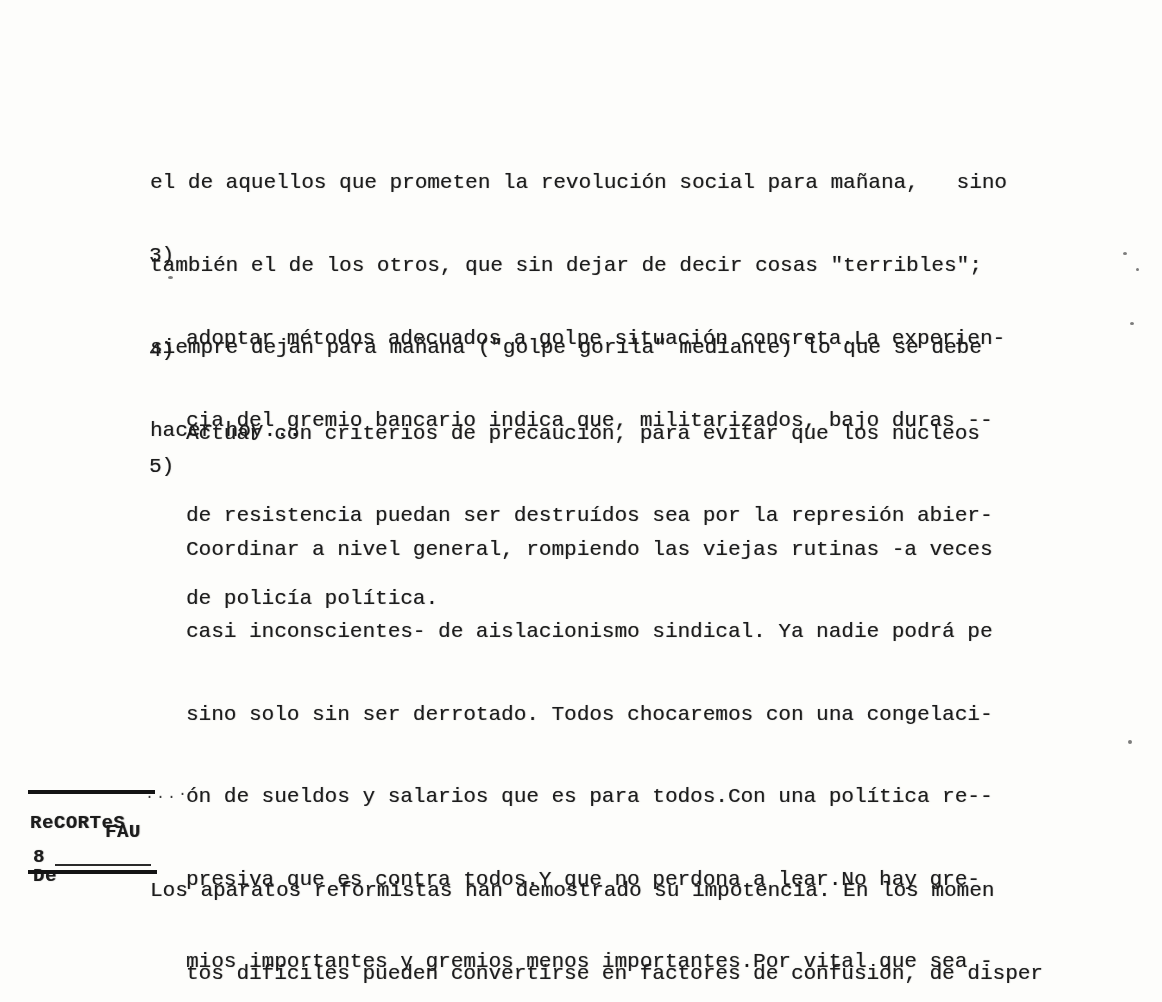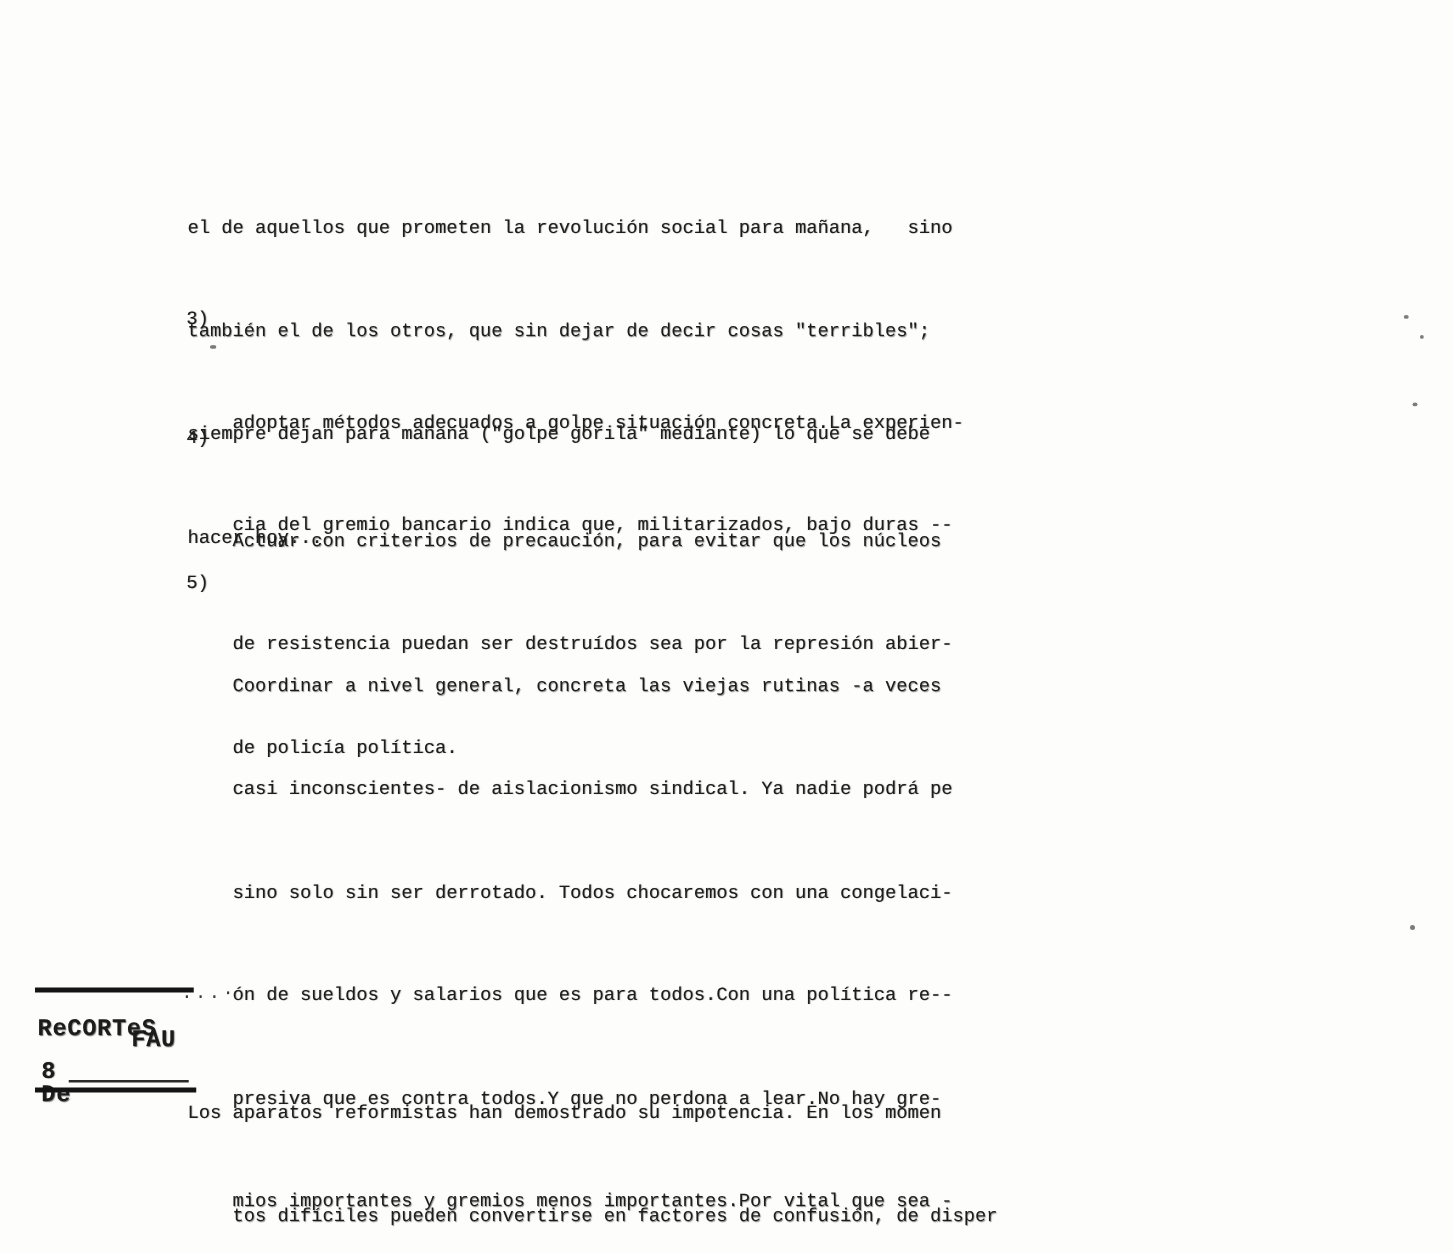--- a/index.html
+++ b/index.html
@@ -7,21 +7,21 @@
     width:1162px; height:1002px;
     background:#fdfdfb;
     position:relative;
     font-family:"Liberation Mono","DejaVu Sans Mono",monospace;
     color:#1c1c1c;
     overflow:hidden;
   }
   .page { position:absolute; inset:0; }
   .para {
     position:absolute;
-    font-size:15px;
+    font-size:21px;
     line-height:27.5px;
     white-space:pre;
     text-shadow:0.5px 0.3px 0.8px rgba(25,25,25,0.5);
     filter:blur(0.25px);
   }
   .line { height:27.5px; }
   .marker { position:absolute; left:-37px; top:0; }
   .indent-md { padding-left:36px; }
 
   .stamp {
@@ -65,21 +65,21 @@
 
   <div class="para" style="left:186px; top:337px;">
     <span class="marker">4)</span>
     <div class="line">Actuar con criterios de precaución, para evitar que los núcleos</div>
     <div class="line">de resistencia puedan ser destruídos sea por la represión abier-</div>
     <div class="line">de policía política.</div>
   </div>
 
   <div class="para" style="left:186px; top:453px;">
     <span class="marker">5)</span>
-    <div class="line">Coordinar a nivel general, concreta las viejas rutinas -a veces</div>
+    <div class="line">Coordinar a nivel general, rompiendo las viejas rutinas -a veces</div>
     <div class="line">casi inconscientes- de aislacionismo sindical. Ya nadie podrá pe</div>
     <div class="line">sino solo sin ser derrotado. Todos chocaremos con una congelaci-</div>
     <div class="line">ón de sueldos y salarios que es para todos.Con una política re--</div>
     <div class="line">presiva que es contra todos.Y que no perdona a lear.No hay gre-</div>
     <div class="line">mios importantes y gremios menos importantes.Por vital que sea -</div>
     
     
     
     
     

